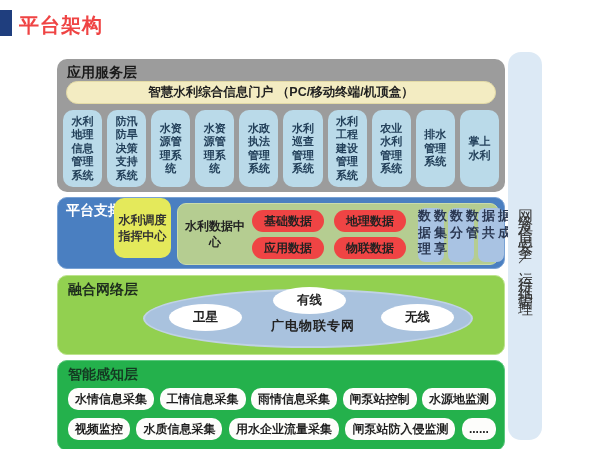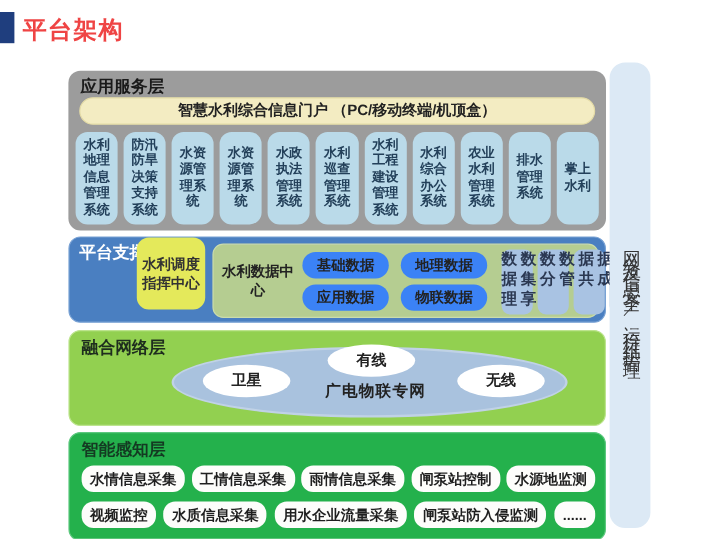--- a/index.html
+++ b/index.html
@@ -52,21 +52,21 @@
     position: absolute; left: 119px; top: 5px; width: 322px; height: 62px;
     background: #b5cd91; border-radius: 9px; border: 1px solid #cbdcab;
   }
   .datacenter-label {
     position: absolute; left: 6px; top: 0; width: 62px; height: 60px;
     display: flex; align-items: center; justify-content: center; text-align: center;
     font-size: 12px; line-height: 16px; font-weight: bold; color: #222;
     word-break: break-all;
   }
   .data-pill {
-    position: absolute; width: 72px; height: 22px; background: #3b82f6;
+    position: absolute; width: 72px; height: 22px; background: #ef4444;
     border-radius: 11px; display: flex; align-items: center; justify-content: center;
     font-size: 12px; font-weight: bold; color: #222;
   }
   .pill-r1c1 { left: 74px;  top: 6px; }
   .pill-r1c2 { left: 156px; top: 6px; }
   .pill-r2c1 { left: 74px;  top: 33px; }
   .pill-r2c2 { left: 156px; top: 33px; font-family: Liberation Mono, monospace; }
   .narrow-boxes {
     position: absolute; left: 240px; top: 4px; width: 116px; height: 54px;
     display: flex; gap: 4px;
@@ -136,21 +136,20 @@
     <div class="layer-label">应用服务层</div>
     <div class="portal-bar">智慧水利综合信息门户 （PC/移动终端/机顶盒）</div>
     <div class="app-boxes">
       <div class="app-box">水利地理信息管理系统</div>
       <div class="app-box">防汛防旱决策支持系统</div>
       <div class="app-box">水资源管理系统</div>
       <div class="app-box">水资源管理系统</div>
       <div class="app-box">水政执法管理系统</div>
       <div class="app-box">水利巡查管理系统</div>
       <div class="app-box">水利工程建设管理系统</div>
-      <div class="app-box">水利综合办公系统</div>
       <div class="app-box">农业水利管理系统</div>
       <div class="app-box">排水管理系统</div>
       <div class="app-box">掌上水利</div>
     </div>
   </div>
 
   <div class="layer layer-support">
     <div class="layer-label">平台支撑层</div>
     <div class="dispatch-box">水利调度指挥中心</div>
     <div class="datacenter-box">

